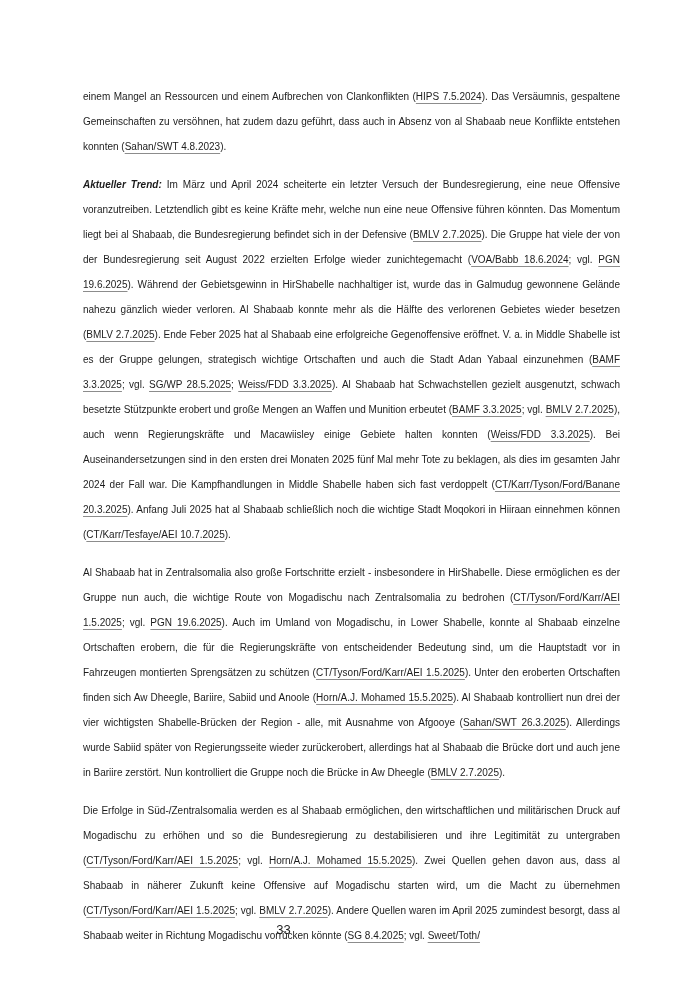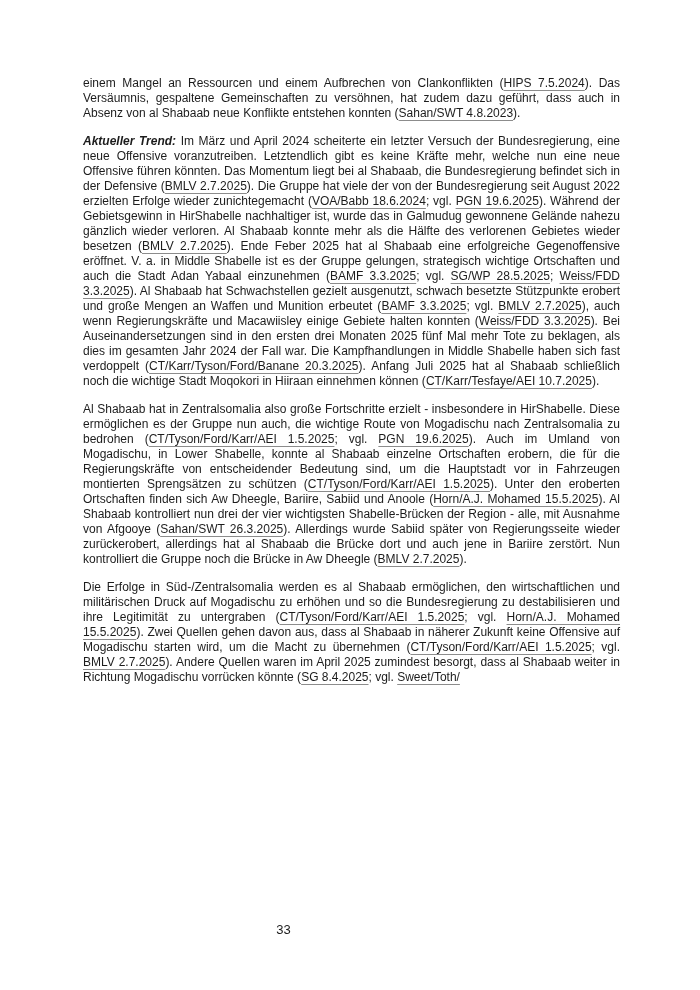--- a/index.html
+++ b/index.html
@@ -16,23 +16,23 @@
     color:var(--text-color);
     position:relative;
     overflow:hidden;
   }
   .text-block{
     position:absolute;
     left:83px;top:76px;
     width:537px;
   }
   .para{
-    margin:0 0 13px 0;
-    font-size:12px;
-    line-height:15px;
+    margin:8px 0 13px 0;
+    font-size:10px;
+    line-height:25px;
     text-align:justify;
     color:var(--text-color);
   }
   .para .bold{font-weight:bold;font-style:italic;}
   .cite-link{
     color:var(--text-color);
     text-decoration:underline;
     text-decoration-color:var(--underline-color);
     text-decoration-thickness:1px;
     text-underline-offset:2.5px;

